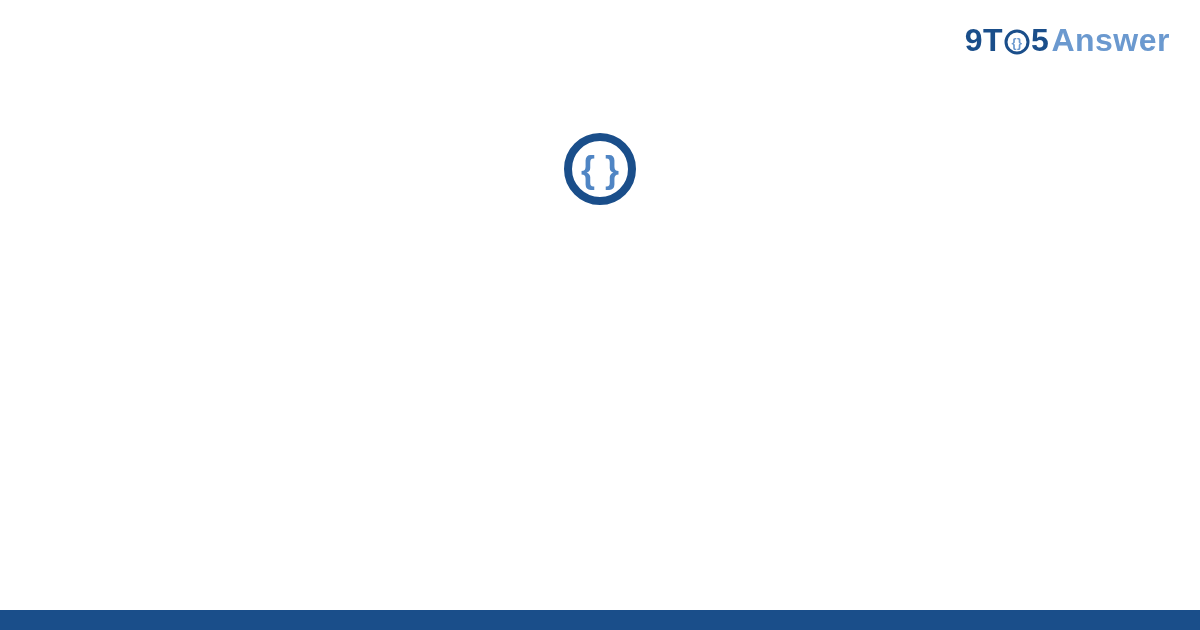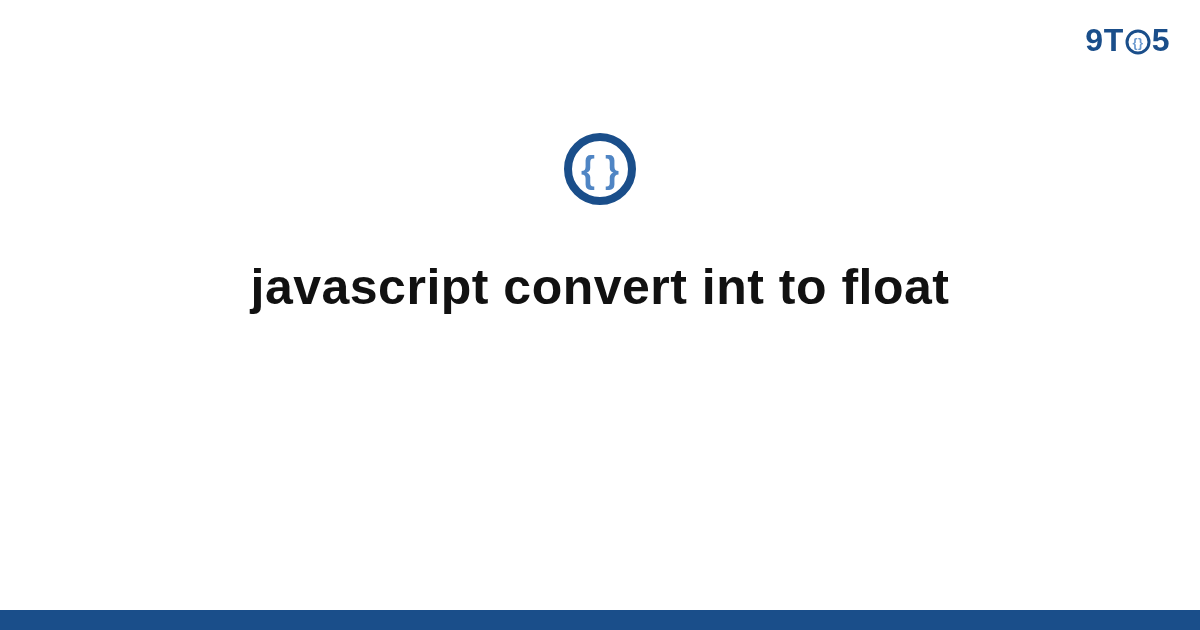--- a/index.html
+++ b/index.html
@@ -64,26 +64,26 @@
   <div class="brand">
     <span>9</span>
     <span>T</span>
     <span class="o-wrap">
       <svg width="26" height="26" viewBox="0 0 26 26">
         <circle cx="13" cy="13" r="11" fill="none" stroke="#1a4e8a" stroke-width="3"></circle>
         <text x="13" y="18" text-anchor="middle" font-family="Arial, sans-serif" font-size="13" font-weight="700" fill="#6b99cf">{}</text>
       </svg>
     </span>
     <span>5</span>
+    <span class="answer">Answer</span>
   </div>
 
   <div class="center-icon">
     <svg width="78" height="78" viewBox="0 0 78 78">
       <circle cx="39" cy="39" r="32" fill="none" stroke="#1a4e8a" stroke-width="8"></circle>
       <text x="39" y="52" text-anchor="middle" font-family="Arial, Helvetica, sans-serif" font-size="36" font-weight="800" fill="#4f85c4">{ }</text>
     </svg>
   </div>
 
-  <h1 class="title">javascript convert int to float</h1>
 
   <div class="footer-bar"></div>
 
 </div>
 
 </body></html>

